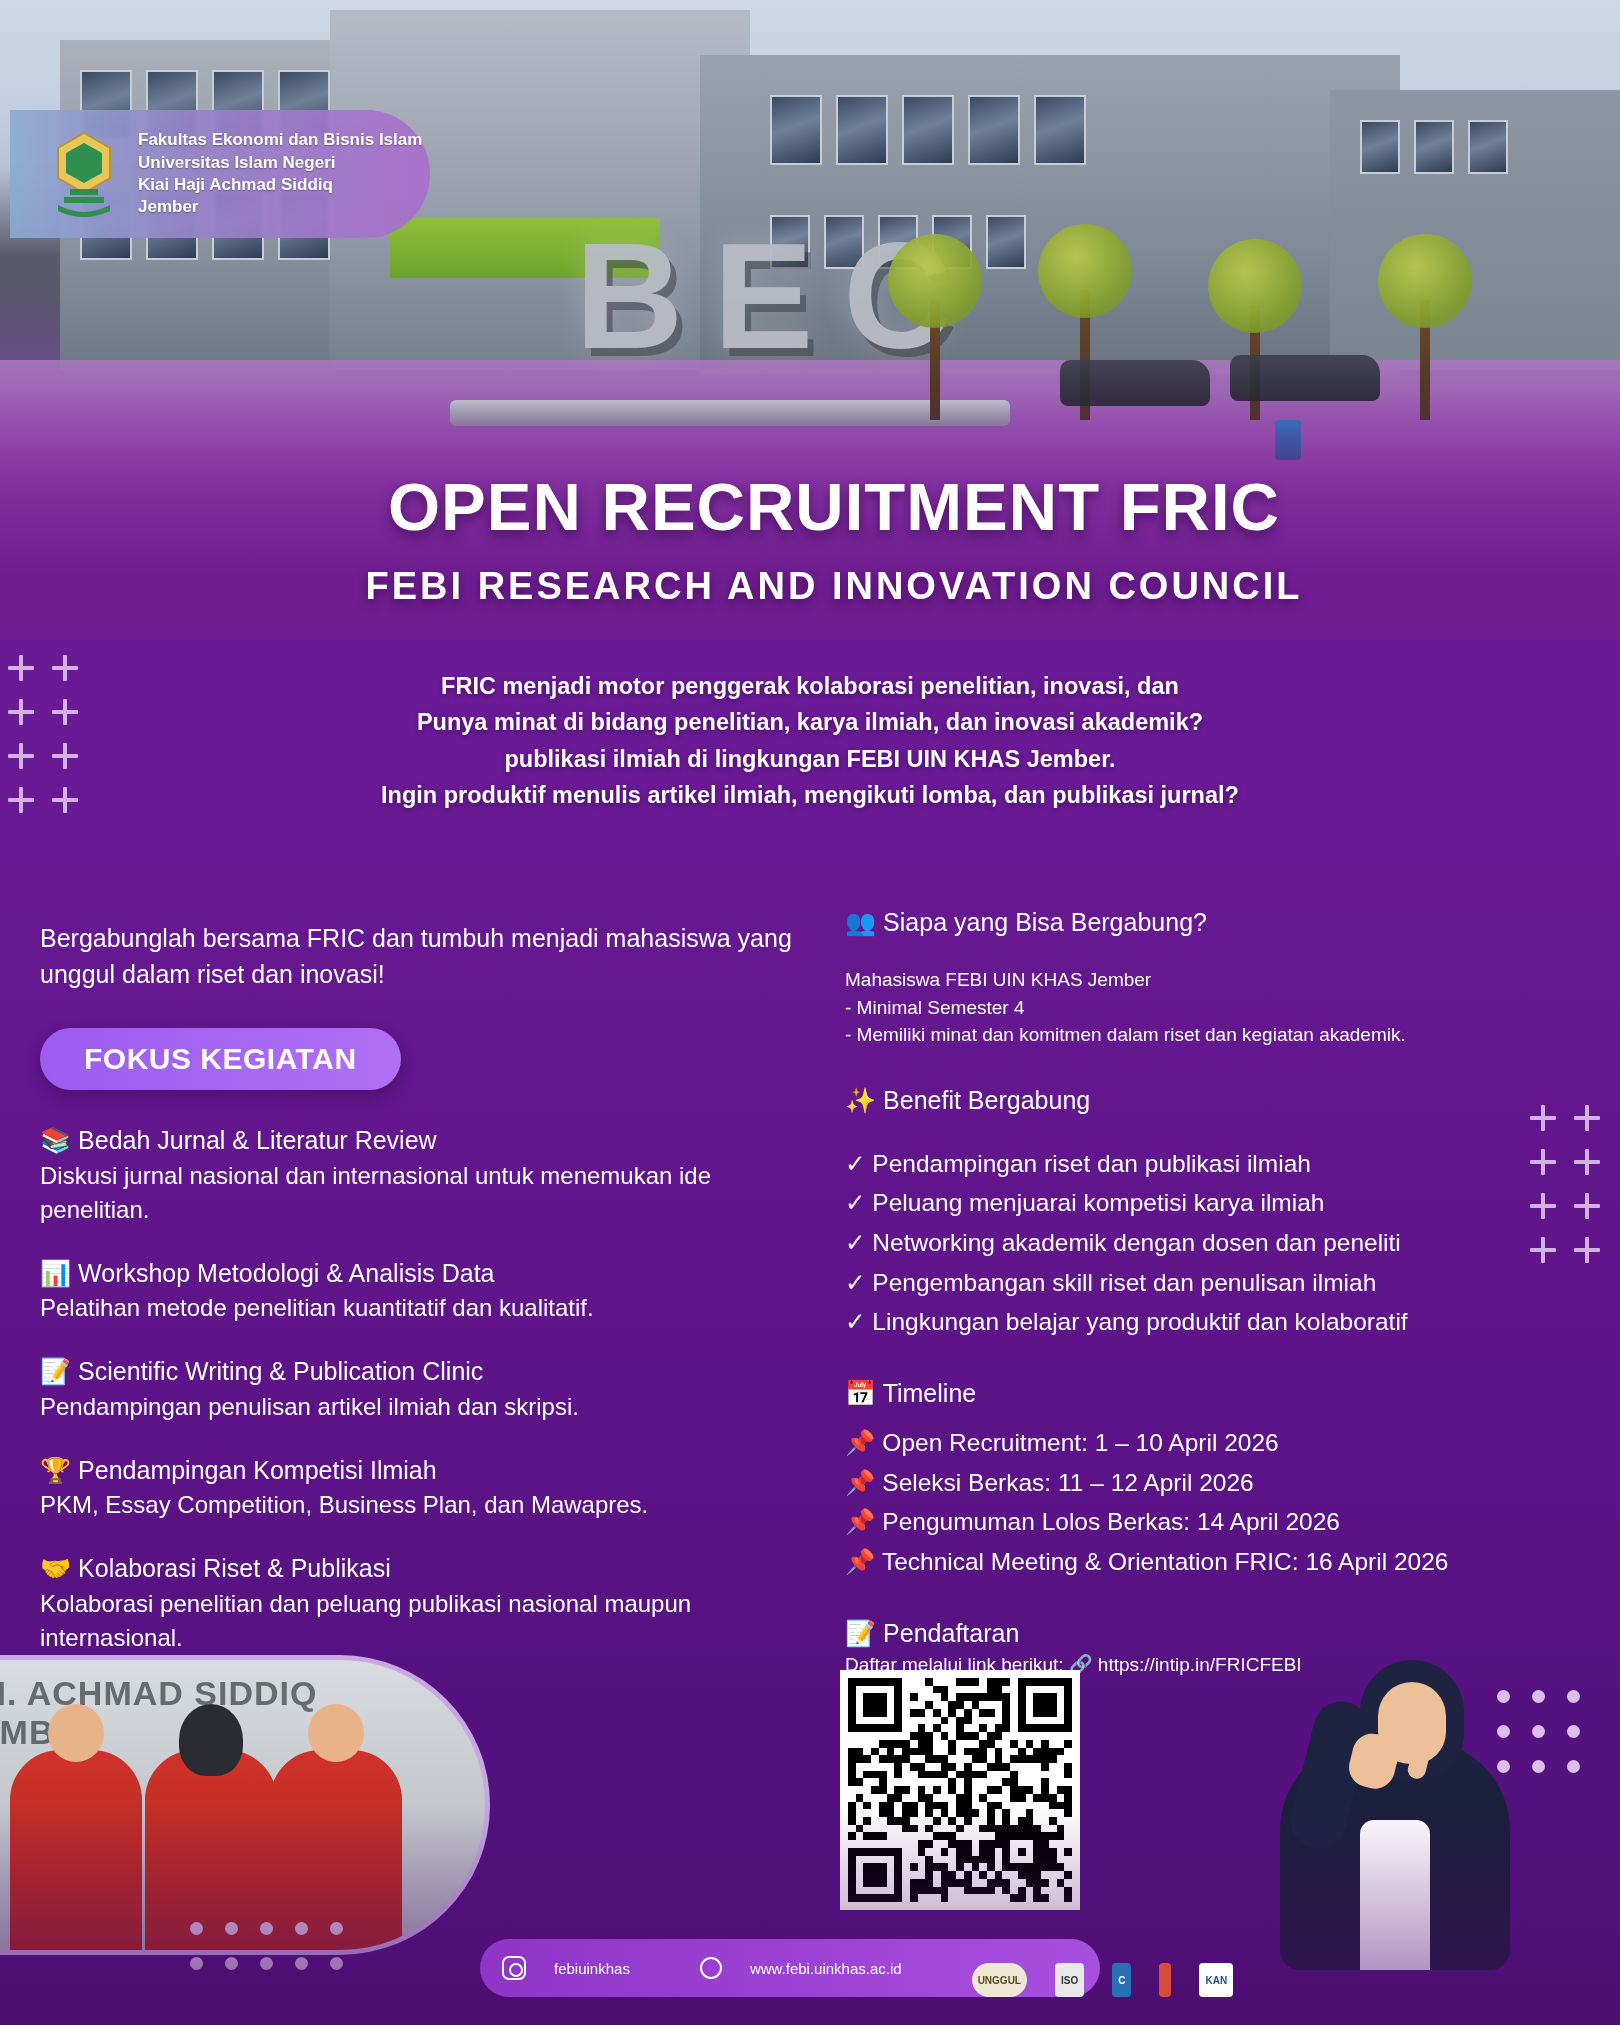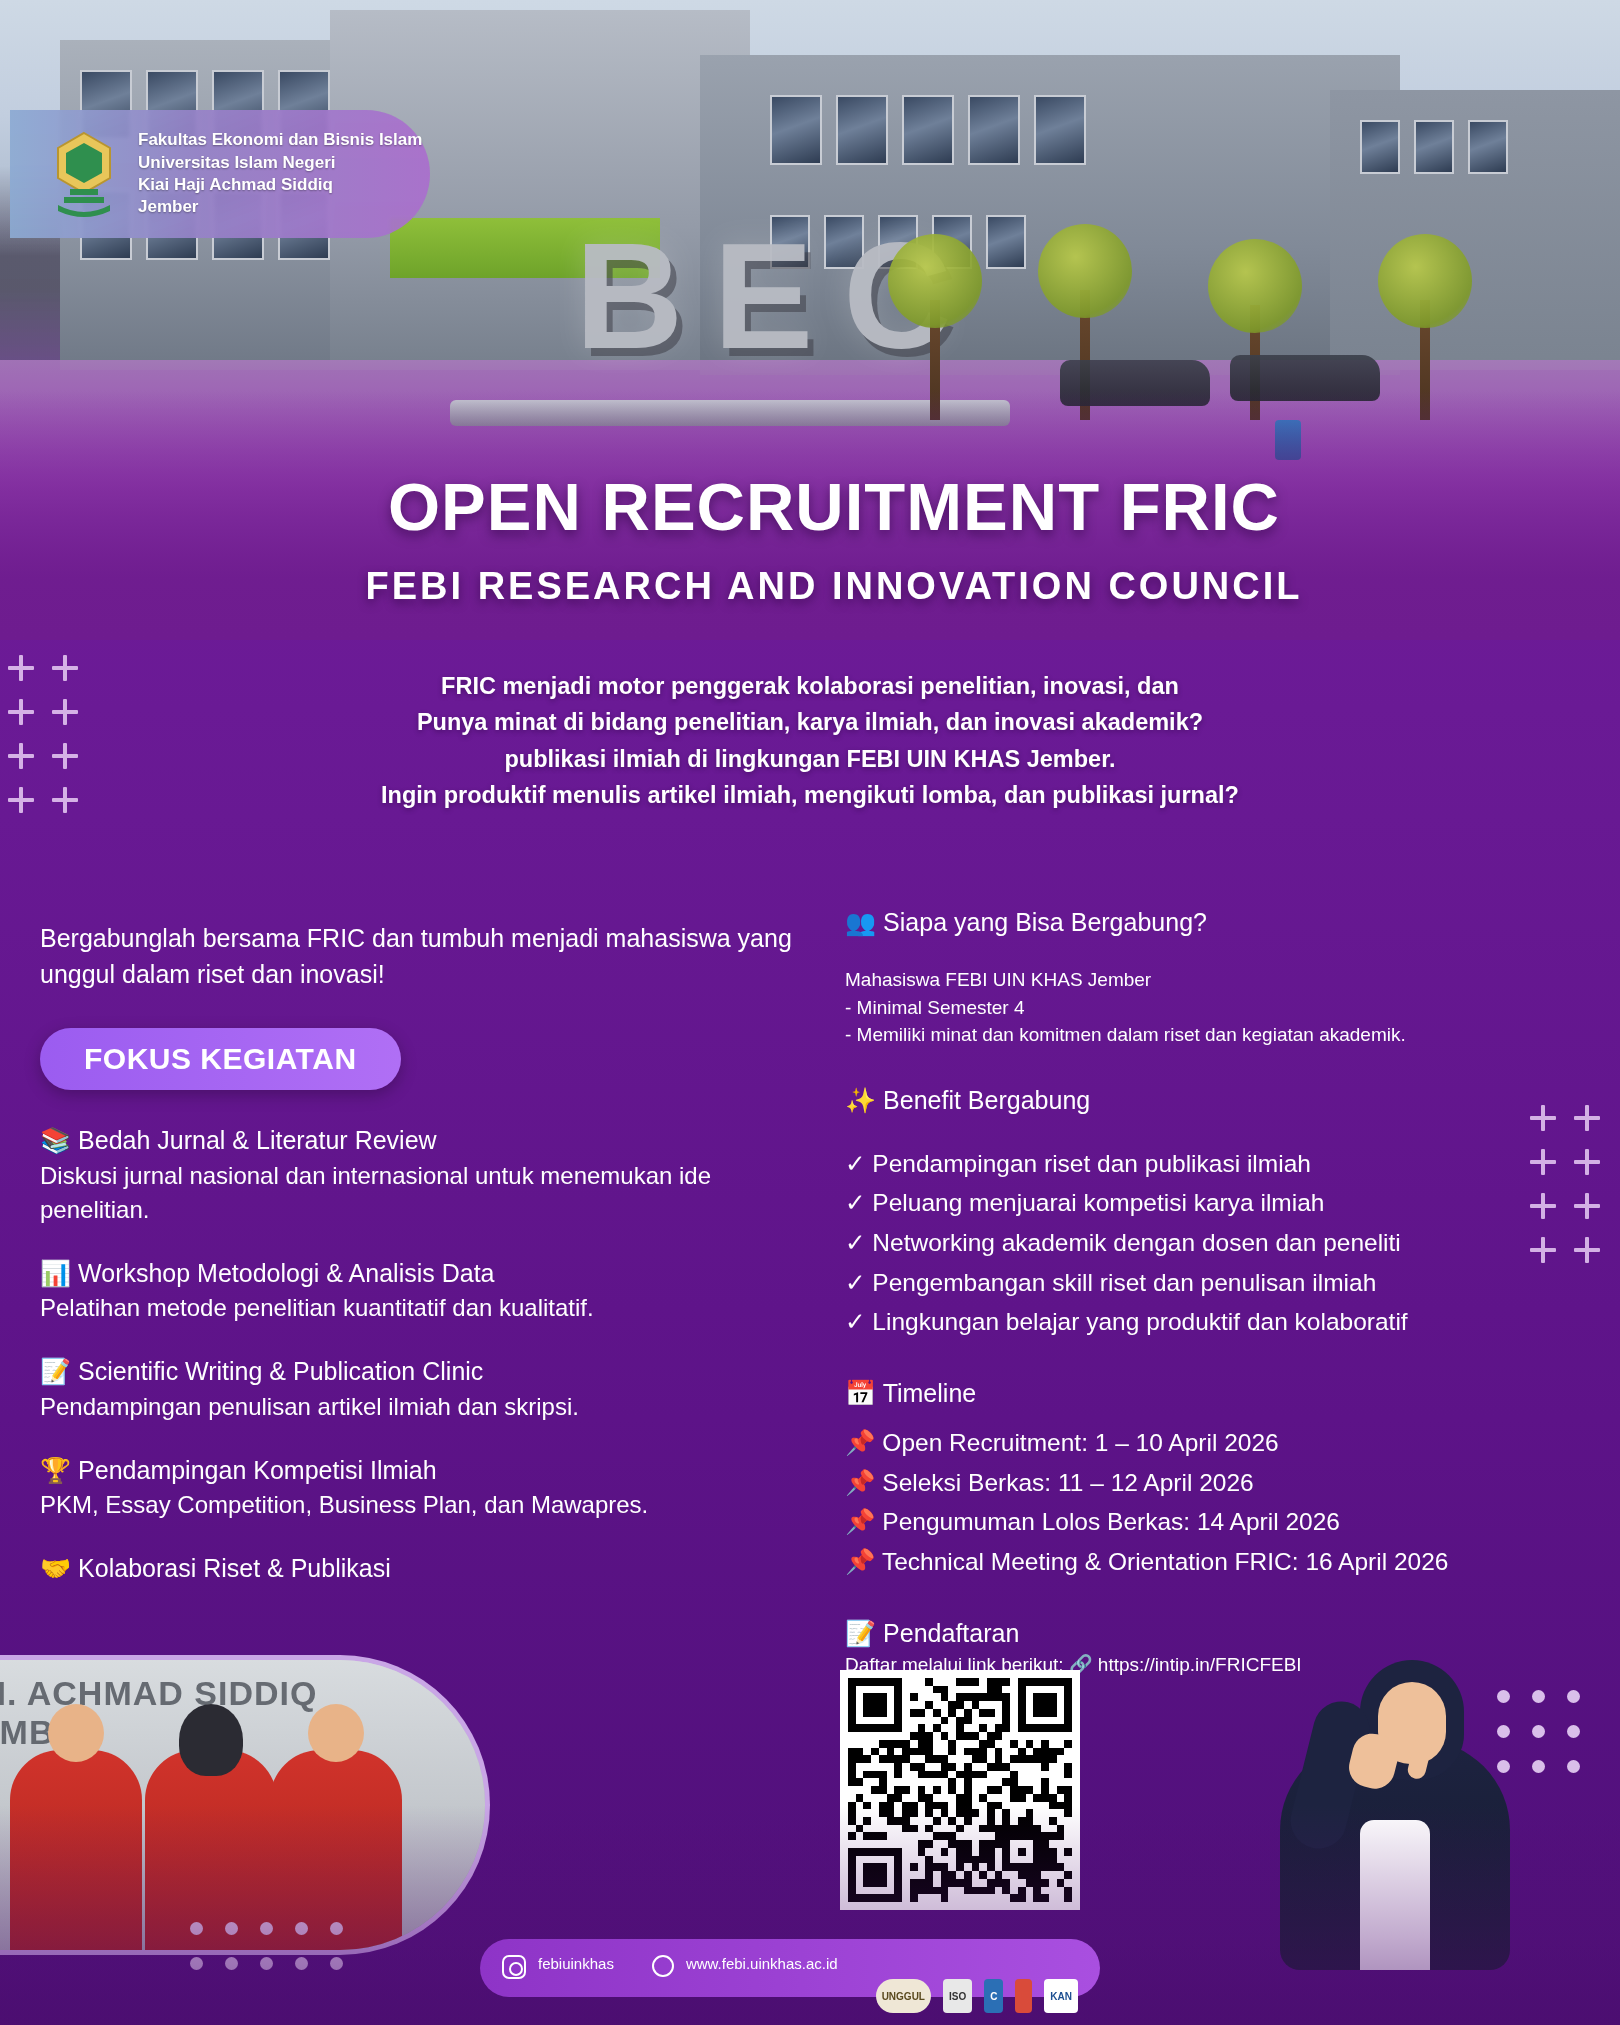--- a/index.html
+++ b/index.html
@@ -284,21 +284,21 @@
 
   
   .dots { position: absolute; display: grid; gap: 22px; }
   .dot { width: 13px; height: 13px; border-radius: 50%; background: #e8d3f5; opacity: .9; }
 
   
   .footer {
     position: absolute; left: 480px; bottom: 28px;
     width: 620px; height: 58px; border-radius: 30px;
     background: linear-gradient(90deg,#8e34c7,#a94fe0);
-    display: flex; gap: 12px;
+    display: flex; align-items: center; gap: 28px;
     padding: 16px 22px;
     color: #fff; font-size: 15px;
   }
   .footer .ficon {
     width: 24px; height: 24px; border-radius: 7px; border: 2px solid #fff;
     position: relative; flex: 0 0 auto;
   }
   .footer .ficon:before {
     content:""; position: absolute; left: 5px; top: 5px; width: 10px; height: 10px;
     border: 2px solid #fff; border-radius: 50%;
@@ -472,20 +472,21 @@
           <span>🏆</span>
           <span>Pendampingan Kompetisi Ilmiah</span>
         </div>
         <div class="focus-desc">PKM, Essay Competition, Business Plan, dan Mawapres.</div>
       </div>
       <div class="focus-item">
         <div class="focus-title">
           <span>🤝</span>
           <span>Kolaborasi Riset &amp; Publikasi</span>
         </div>
+        <div class="focus-desc">Kolaborasi penelitian dan peluang publikasi nasional maupun internasional.</div>
       </div>
     </div>
   </div>
 
   <div class="col-right">
     <div class="rhead">
       <span>👥</span>
       <span>Siapa yang Bisa Bergabung?</span>
     </div>
     <div class="gap-md"></div>

